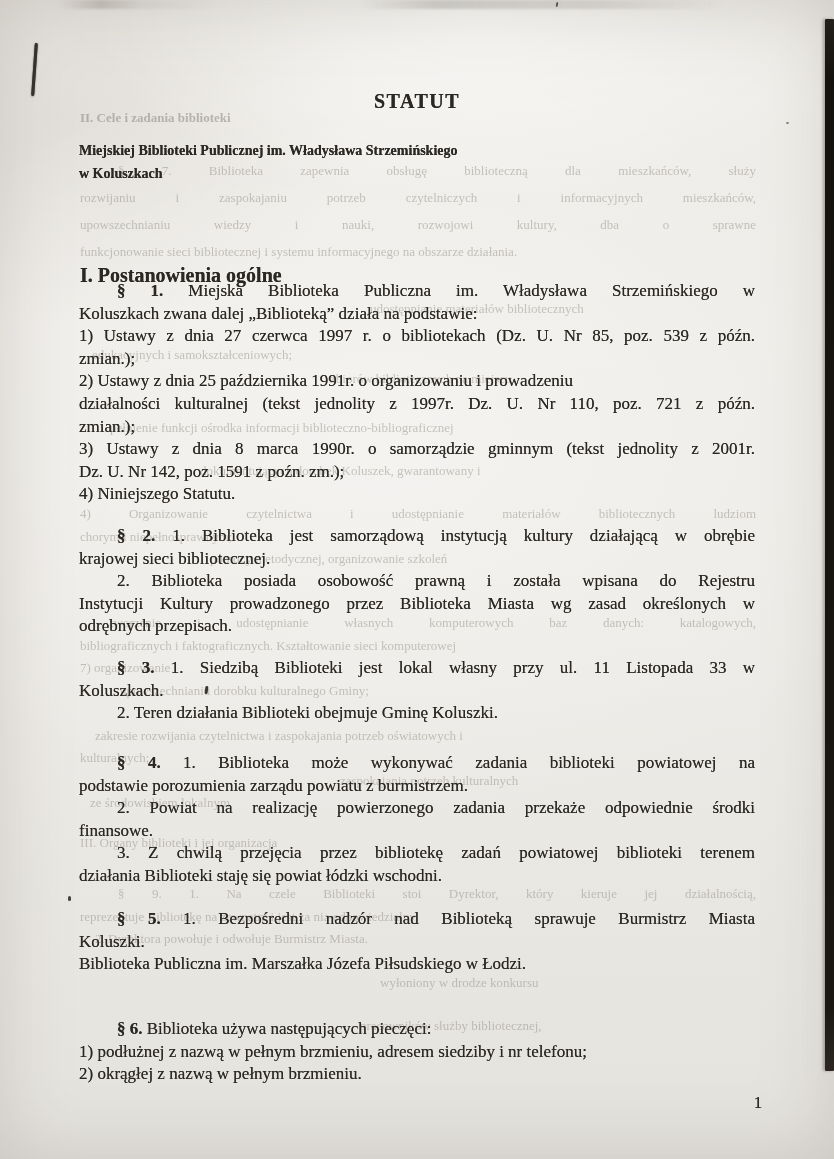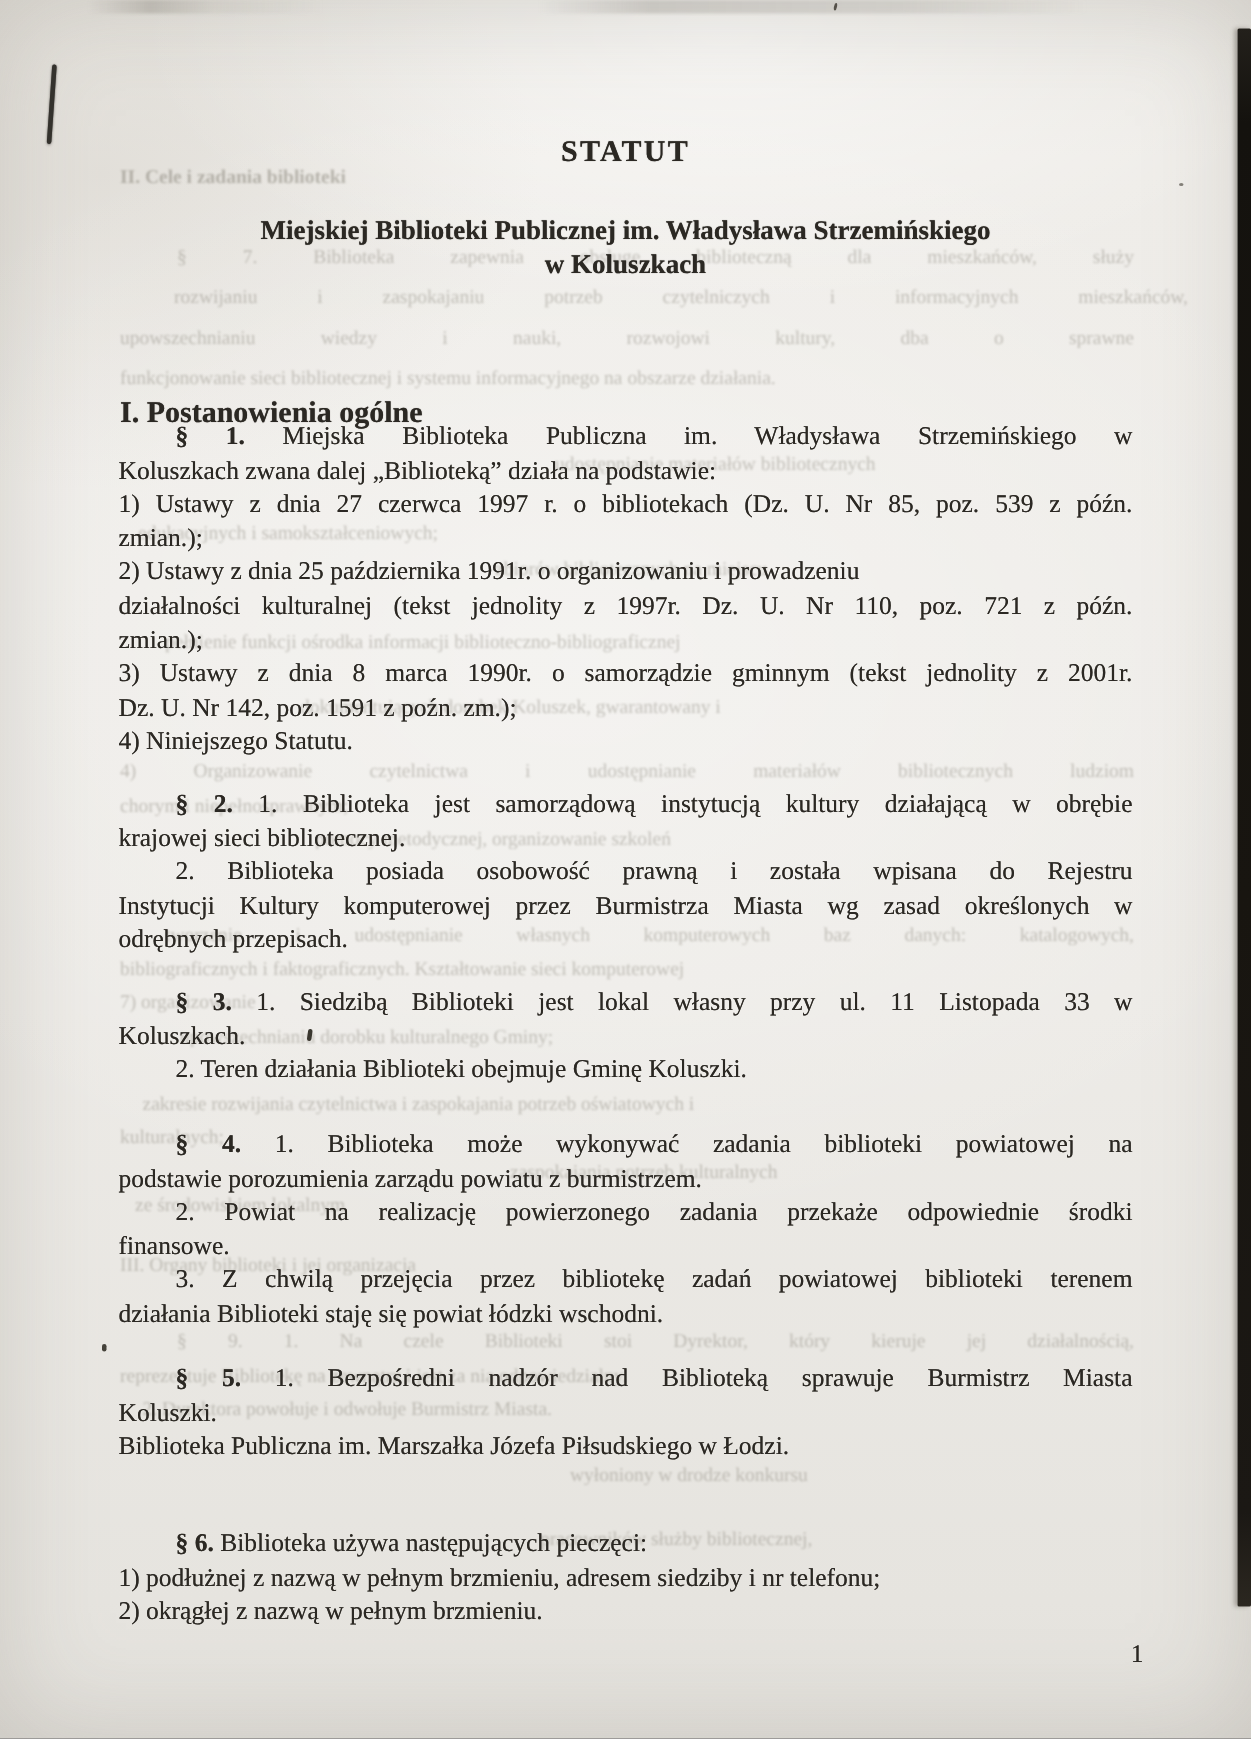--- a/index.html
+++ b/index.html
@@ -48,22 +48,22 @@
   }
   .ghost-line.gj { text-align:justify; text-align-last:justify; white-space:normal; }
   .ghost-line.gb { font-weight:bold; opacity:.5; }
   
   .doc-title {
     position:absolute; top:90px; left:79px; width:676px;
     text-align:center; font-weight:bold; font-size:20px; letter-spacing:1.5px;
     text-shadow:0 0 .5px rgba(40,36,30,.85);
   }
   .doc-subtitle, .doc-subtitle2 {
-    position:absolute; left:79px; width:676px; text-align:center;
-    font-weight:bold; font-size:18px; text-shadow:0 0 .5px rgba(40,36,30,.8);
+    position:absolute; left:79px; width:676px; 
+    font-weight:bold; font-size:14px; text-shadow:0 0 .5px rgba(40,36,30,.8);
   }
   .doc-subtitle  { top:143px; }
   .doc-subtitle2 { top:166px; }
   .section-heading {
     position:absolute; top:233px; left:80px;
     font-weight:bold; font-size:20px; text-shadow:0 0 .5px rgba(40,36,30,.8);margin-top:31px;
   }
   .block { position:absolute; left:79px; width:676px; }
   .line {
     font-size:17px; line-height:22.6px; min-height:22.6px;
@@ -79,21 +79,21 @@
 </style>
 </head>
 <body>
 
 <div class="page">
 
   <div class="top-shade"></div>
   <div class="ghost-layer" id="ghost-layer">
       <div class="ghost-line gb" style="top: 108px; left: 80px; width: 420px;">II. Cele i zadania biblioteki</div>
       <div class="ghost-line gj" style="top: 161px; left: 118px; width: 638px;">§ 7. Biblioteka zapewnia obsługę biblioteczną dla mieszkańców, służy</div>
-      <div class="ghost-line gj" style="top: 188px; left: 80px; width: 676px; margin-left: 36px;">rozwijaniu i zaspokajaniu potrzeb czytelniczych i informacyjnych mieszkańców,</div>
+      <div class="ghost-line gj" style="top: 188px; left: 80px; width: 676px;">rozwijaniu i zaspokajaniu potrzeb czytelniczych i informacyjnych mieszkańców,</div>
       <div class="ghost-line gj" style="top: 215px; left: 80px; width: 676px;">upowszechnianiu wiedzy i nauki, rozwojowi kultury, dba o sprawne</div>
       <div class="ghost-line" style="top: 242px; left: 80px; width: 676px;">funkcjonowanie sieci bibliotecznej i systemu informacyjnego na obszarze działania.</div>
       <div class="ghost-line" style="top: 299px; left: 370px; width: 386px;">udostępnianie materiałów bibliotecznych</div>
       <div class="ghost-line" style="top: 345px; left: 92px; width: 500px;">edukacyjnych i samokształceniowych;</div>
       <div class="ghost-line" style="top: 369px; left: 330px; width: 420px;">zbiorów bibliotecznych na miejscu</div>
       <div class="ghost-line" style="top: 418px; left: 110px; width: 646px;">pełnienie funkcji ośrodka informacji biblioteczno-bibliograficznej</div>
       <div class="ghost-line" style="top: 461px; left: 200px; width: 556px;">dokumentujących dorobek Koluszek, gwarantowany i</div>
       <div class="ghost-line gj" style="top: 504px; left: 80px; width: 676px;">4) Organizowanie czytelnictwa i udostępnianie materiałów bibliotecznych ludziom</div>
       <div class="ghost-line" style="top: 527px; left: 80px; width: 350px;">chorym i niepełnosprawnym;</div>
       <div class="ghost-line" style="top: 549px; left: 210px; width: 546px;">pomocy metodycznej, organizowanie szkoleń</div>
@@ -134,21 +134,21 @@
         <div class="line stretch">działalności kulturalnej (tekst jednolity z 1997r. Dz. U. Nr 110, poz. 721 z późn.</div>
         <div class="line">zmian.);</div>
         <div class="line stretch">3) Ustawy z dnia 8 marca 1990r. o samorządzie gminnym (tekst jednolity z 2001r.</div>
         <div class="line">Dz. U. Nr 142, poz. 1591 z poźn. zm.);</div>
         <div class="line">4) Niniejszego Statutu.</div>
       </div>
       <div class="block" style="top: 525px;">
         <div class="line indent stretch"><b class="lead">§ 2.</b> 1. Biblioteka jest samorządową instytucją kultury działającą w obrębie</div>
         <div class="line">krajowej sieci bibliotecznej.</div>
         <div class="line indent stretch">2. Biblioteka posiada osobowość prawną i została wpisana do Rejestru</div>
-        <div class="line stretch">Instytucji Kultury komputerowej przez Burmistrza Miasta wg zasad określonych w</div>
+        <div class="line stretch">Instytucji Kultury prowadzonego przez Biblioteka Miasta wg zasad określonych w</div>
         <div class="line">odrębnych przepisach.</div>
       </div>
       <div class="block" style="top: 657px;">
         <div class="line indent stretch"><b class="lead">§ 3.</b> 1. Siedzibą Biblioteki jest lokal własny przy ul. 11 Listopada 33 w</div>
         <div class="line">Koluszkach.</div>
         <div class="line indent">2. Teren działania Biblioteki obejmuje Gminę Koluszki.</div>
       </div>
       <div class="block" style="top: 752px;">
         <div class="line indent stretch"><b class="lead">§ 4.</b> 1. Biblioteka może wykonywać zadania biblioteki powiatowej na</div>
         <div class="line">podstawie porozumienia zarządu powiatu z burmistrzem.</div>

